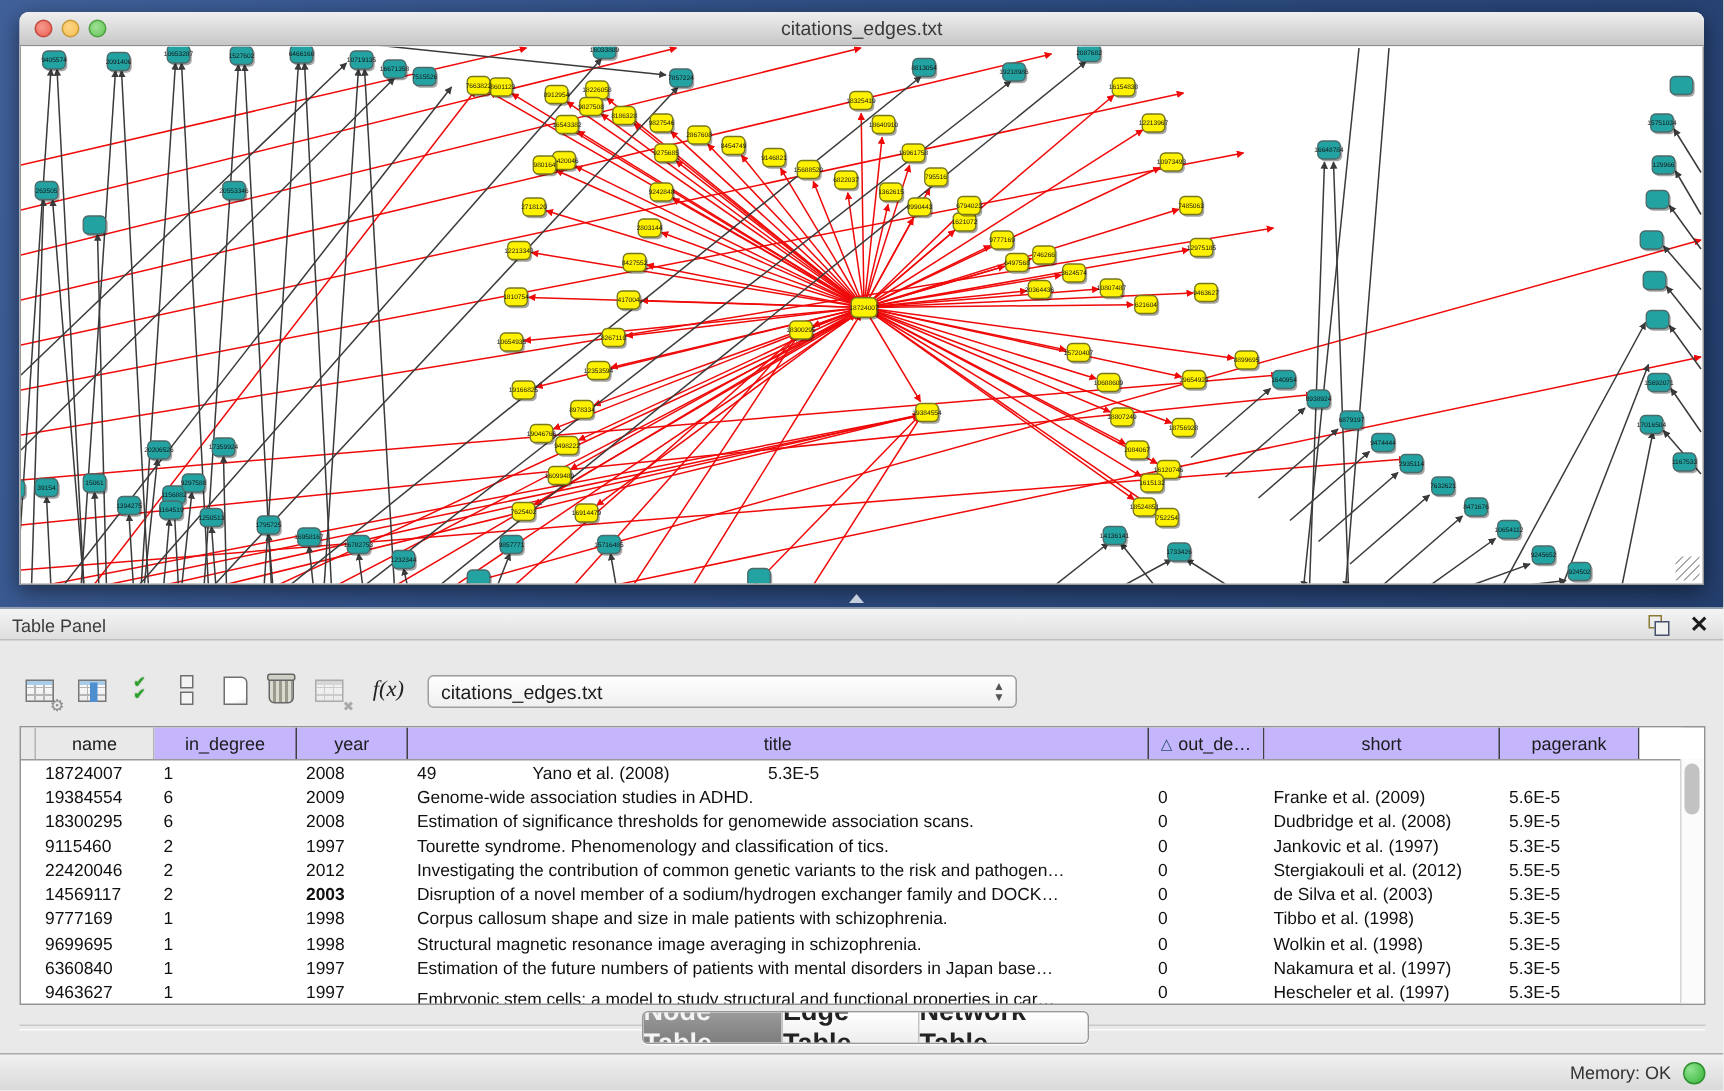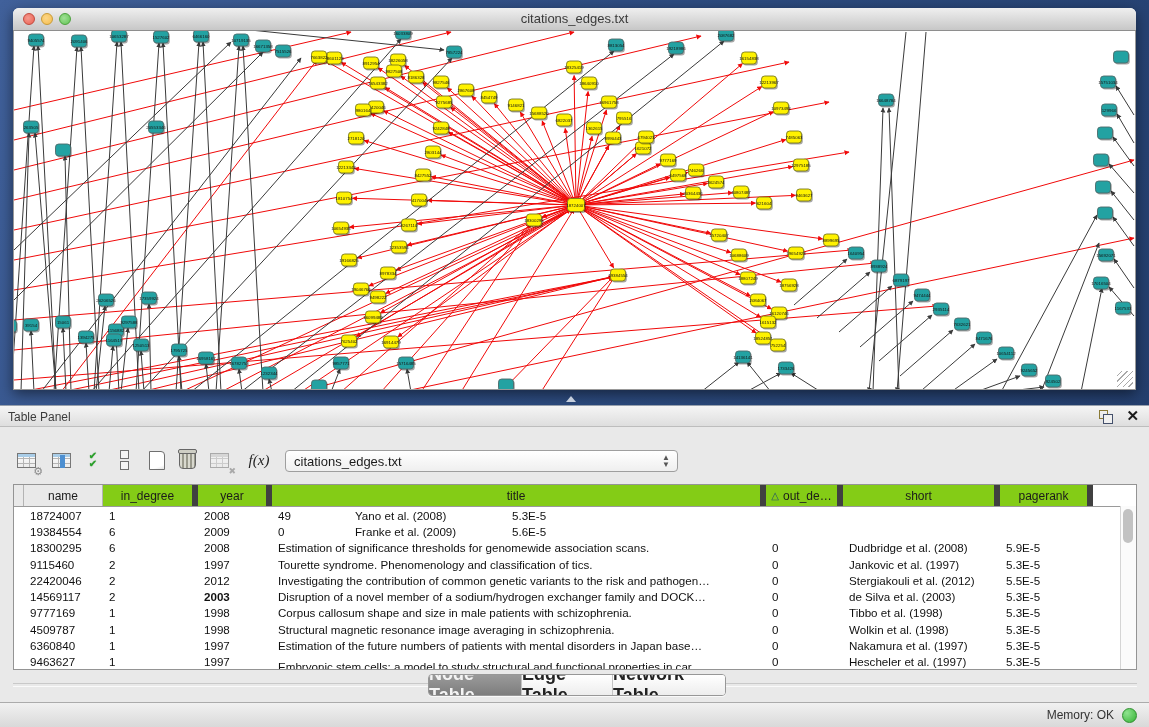--- a/index.html
+++ b/index.html
@@ -59,21 +59,21 @@
   .xmark{position:absolute;right:-4px;bottom:-4px;font-size:9px;color:#9c6b6b;}
   .fx{font-family:"Liberation Serif",serif;font-style:italic;font-size:15px;color:#222;}
   #combo{position:absolute;left:285px;top:450px;width:393px;height:22px;box-sizing:border-box;
          border:1px solid #9e9e9e;border-radius:4px;background:linear-gradient(#fff,#efefef);
          font-size:13px;color:#1c1c1c;padding:3px 0 0 8px;cursor:pointer;}
   #combo .stepper{position:absolute;right:7px;top:3px;font-size:8px;line-height:7px;color:#555;text-align:center;}
   
   #table{position:absolute;left:13px;top:484px;width:1124px;height:186px;box-sizing:border-box;
          border:1px solid #949494;background:#fff;overflow:hidden;}
   #thead{display:flex;height:21px;border-bottom:1px solid #9a9a9a;font-size:12px;color:#1b1b1b;}
-  .hcell{box-sizing:border-box;border-right:6px solid #404040;background:#84cc16;
+  .hcell{box-sizing:border-box;border-right:1px solid #404040;background:#c4b5fd;
          display:flex;align-items:center;justify-content:center;white-space:nowrap;overflow:hidden;}
   .hcell.gray{background:#e9e9e9;border-right:1px solid #b3b3b3;}
   .hcell .sortglyph{font-size:10px;margin-right:4px;color:#23506b;}
   #tbody{font-size:11.6px;color:#101010;}
   .trow{display:flex;height:16.3px;align-items:center;}
   .tcell{box-sizing:border-box;padding-left:6px;white-space:nowrap;overflow:hidden;}
   #vscroll{position:absolute;right:0;top:21px;bottom:0;width:15px;background:#fbfbfb;border-left:1px solid #d5d5d5;}
   #vthumb{position:absolute;left:2px;top:3px;width:10px;height:34px;border-radius:5px;background:#c2c2c2;}
   
   #tab-groove{position:absolute;left:13px;top:683px;width:1124px;height:2px;
@@ -992,20 +992,21 @@
         <div class="tcell" style="width: 74px;">2008</div>
         <div class="tcell" style="width: 77px;">49</div>
         <div class="tcell" style="width: 157px;">Yano et al. (2008)</div>
         <div class="tcell" style="width: 93px;">5.3E-5</div>
       </div>
       <div class="trow">
         <div class="tcell" style="width: 10px;"></div>
         <div class="tcell" style="width: 79px;">19384554</div>
         <div class="tcell" style="width: 95px;">6</div>
         <div class="tcell" style="width: 74px;">2009</div>
+        <div class="tcell" style="width: 494px;">Genome-wide association studies in ADHD.</div>
         <div class="tcell" style="width: 77px;">0</div>
         <div class="tcell" style="width: 157px;">Franke et al. (2009)</div>
         <div class="tcell" style="width: 93px;">5.6E-5</div>
       </div>
       <div class="trow">
         <div class="tcell" style="width: 10px;"></div>
         <div class="tcell" style="width: 79px;">18300295</div>
         <div class="tcell" style="width: 95px;">6</div>
         <div class="tcell" style="width: 74px;">2008</div>
         <div class="tcell" style="width: 494px;">Estimation of significance thresholds for genomewide association scans.</div>
@@ -1048,21 +1049,21 @@
         <div class="tcell" style="width: 79px;">9777169</div>
         <div class="tcell" style="width: 95px;">1</div>
         <div class="tcell" style="width: 74px;">1998</div>
         <div class="tcell" style="width: 494px;">Corpus callosum shape and size in male patients with schizophrenia.</div>
         <div class="tcell" style="width: 77px;">0</div>
         <div class="tcell" style="width: 157px;">Tibbo et al. (1998)</div>
         <div class="tcell" style="width: 93px;">5.3E-5</div>
       </div>
       <div class="trow">
         <div class="tcell" style="width: 10px;"></div>
-        <div class="tcell" style="width: 79px;">4509787</div>
+        <div class="tcell" style="width: 79px;">9699695</div>
         <div class="tcell" style="width: 95px;">1</div>
         <div class="tcell" style="width: 74px;">1998</div>
         <div class="tcell" style="width: 494px;">Structural magnetic resonance image averaging in schizophrenia.</div>
         <div class="tcell" style="width: 77px;">0</div>
         <div class="tcell" style="width: 157px;">Wolkin et al. (1998)</div>
         <div class="tcell" style="width: 93px;">5.3E-5</div>
       </div>
       <div class="trow">
         <div class="tcell" style="width: 10px;"></div>
         <div class="tcell" style="width: 79px;">6360840</div>

